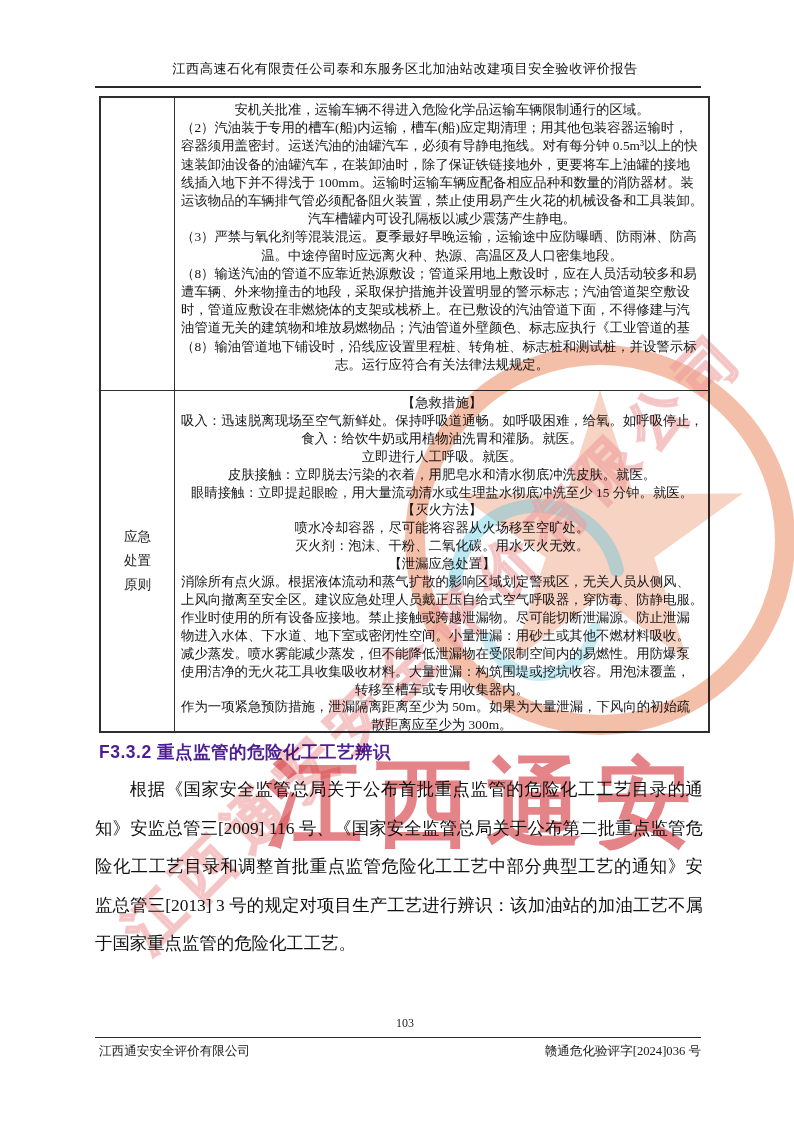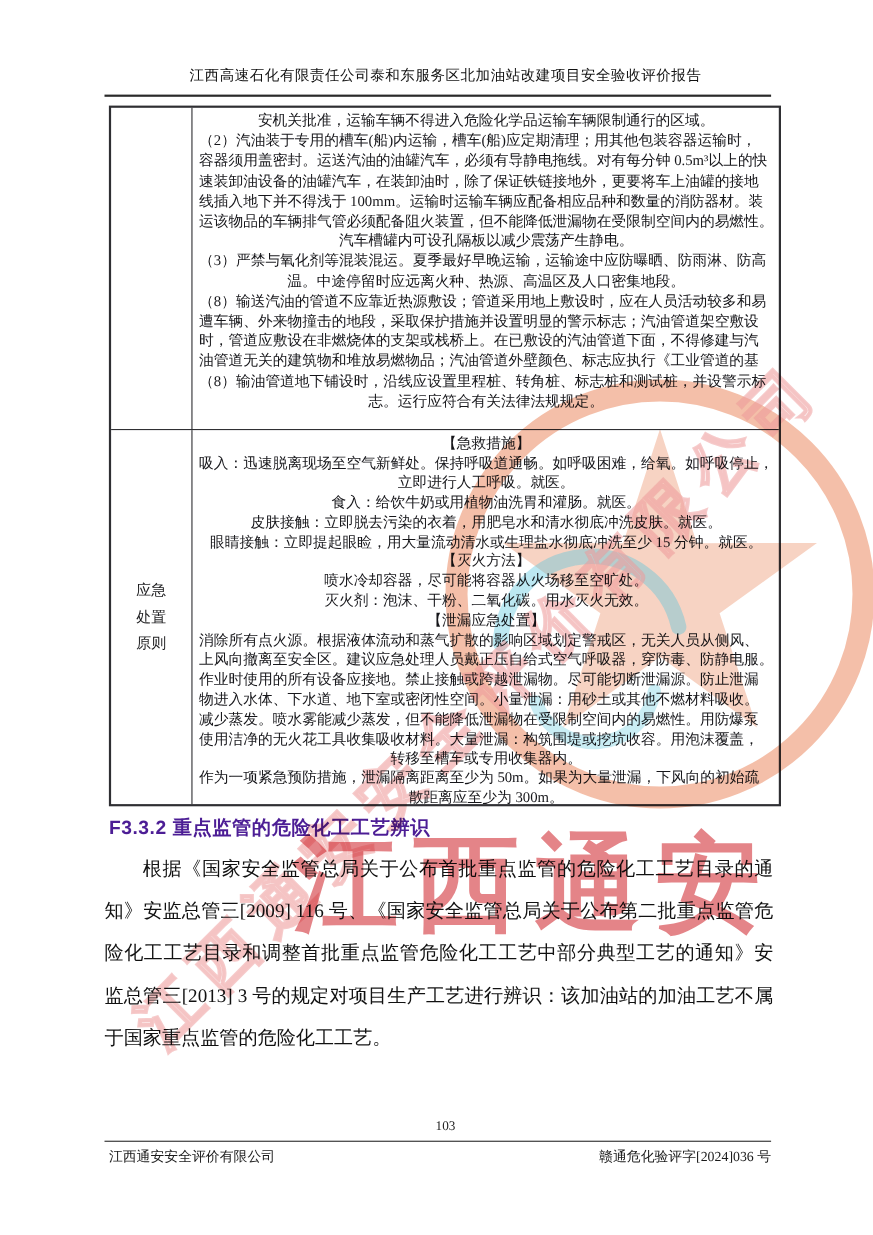--- a/index.html
+++ b/index.html
@@ -105,43 +105,43 @@
 
   <div class="big-table">
     <div class="t-row r1">
       <div class="t-label"></div>
       <div class="t-cell">
           <div class="tline tc">安机关批准，运输车辆不得进入危险化学品运输车辆限制通行的区域。</div>
           <div class="tline">（2）汽油装于专用的槽车(船)内运输，槽车(船)应定期清理；用其他包装容器运输时，</div>
           <div class="tline">容器须用盖密封。运送汽油的油罐汽车，必须有导静电拖线。对有每分钟 0.5m³以上的快</div>
           <div class="tline">速装卸油设备的油罐汽车，在装卸油时，除了保证铁链接地外，更要将车上油罐的接地</div>
           <div class="tline">线插入地下并不得浅于 100mm。运输时运输车辆应配备相应品种和数量的消防器材。装</div>
-          <div class="tline">运该物品的车辆排气管必须配备阻火装置，但不能降低泄漏物在受限制空间内的易燃性。</div>
+          <div class="tline">运该物品的车辆排气管必须配备阻火装置，禁止使用易产生火花的机械设备和工具装卸。</div>
           <div class="tline tc">汽车槽罐内可设孔隔板以减少震荡产生静电。</div>
           <div class="tline">（3）严禁与氧化剂等混装混运。夏季最好早晚运输，运输途中应防曝晒、防雨淋、防高</div>
           <div class="tline tc">温。中途停留时应远离火种、热源、高温区及人口密集地段。</div>
           <div class="tline">（8）输送汽油的管道不应靠近热源敷设；管道采用地上敷设时，应在人员活动较多和易</div>
           <div class="tline">遭车辆、外来物撞击的地段，采取保护措施并设置明显的警示标志；汽油管道架空敷设</div>
           <div class="tline">时，管道应敷设在非燃烧体的支架或栈桥上。在已敷设的汽油管道下面，不得修建与汽</div>
           <div class="tline">油管道无关的建筑物和堆放易燃物品；汽油管道外壁颜色、标志应执行《工业管道的基</div>
           <div class="tline">（8）输油管道地下铺设时，沿线应设置里程桩、转角桩、标志桩和测试桩，并设警示标</div>
           <div class="tline tc">志。运行应符合有关法律法规规定。</div>
         </div>
     </div>
     <div class="t-row r2">
       <div class="t-label">
           <div class="tline tc">应急</div>
           <div class="tline tc">处置</div>
           <div class="tline tc">原则</div>
         </div>
       <div class="t-cell">
           <div class="tline tc">【急救措施】</div>
           <div class="tline">吸入：迅速脱离现场至空气新鲜处。保持呼吸道通畅。如呼吸困难，给氧。如呼吸停止，</div>
+          <div class="tline tc">食入：给饮牛奶或用植物油洗胃和灌肠。就医。</div>
           <div class="tline tc">立即进行人工呼吸。就医。</div>
-          <div class="tline tc">食入：给饮牛奶或用植物油洗胃和灌肠。就医。</div>
           <div class="tline tc">皮肤接触：立即脱去污染的衣着，用肥皂水和清水彻底冲洗皮肤。就医。</div>
           <div class="tline tc">眼睛接触：立即提起眼睑，用大量流动清水或生理盐水彻底冲洗至少 15 分钟。就医。</div>
           <div class="tline tc">【灭火方法】</div>
           <div class="tline tc">喷水冷却容器，尽可能将容器从火场移至空旷处。</div>
           <div class="tline tc">灭火剂：泡沫、干粉、二氧化碳。用水灭火无效。</div>
           <div class="tline tc">【泄漏应急处置】</div>
           <div class="tline">消除所有点火源。根据液体流动和蒸气扩散的影响区域划定警戒区，无关人员从侧风、</div>
           <div class="tline">上风向撤离至安全区。建议应急处理人员戴正压自给式空气呼吸器，穿防毒、防静电服。</div>
           <div class="tline">作业时使用的所有设备应接地。禁止接触或跨越泄漏物。尽可能切断泄漏源。防止泄漏</div>
           <div class="tline">物进入水体、下水道、地下室或密闭性空间。小量泄漏：用砂土或其他不燃材料吸收。</div>

